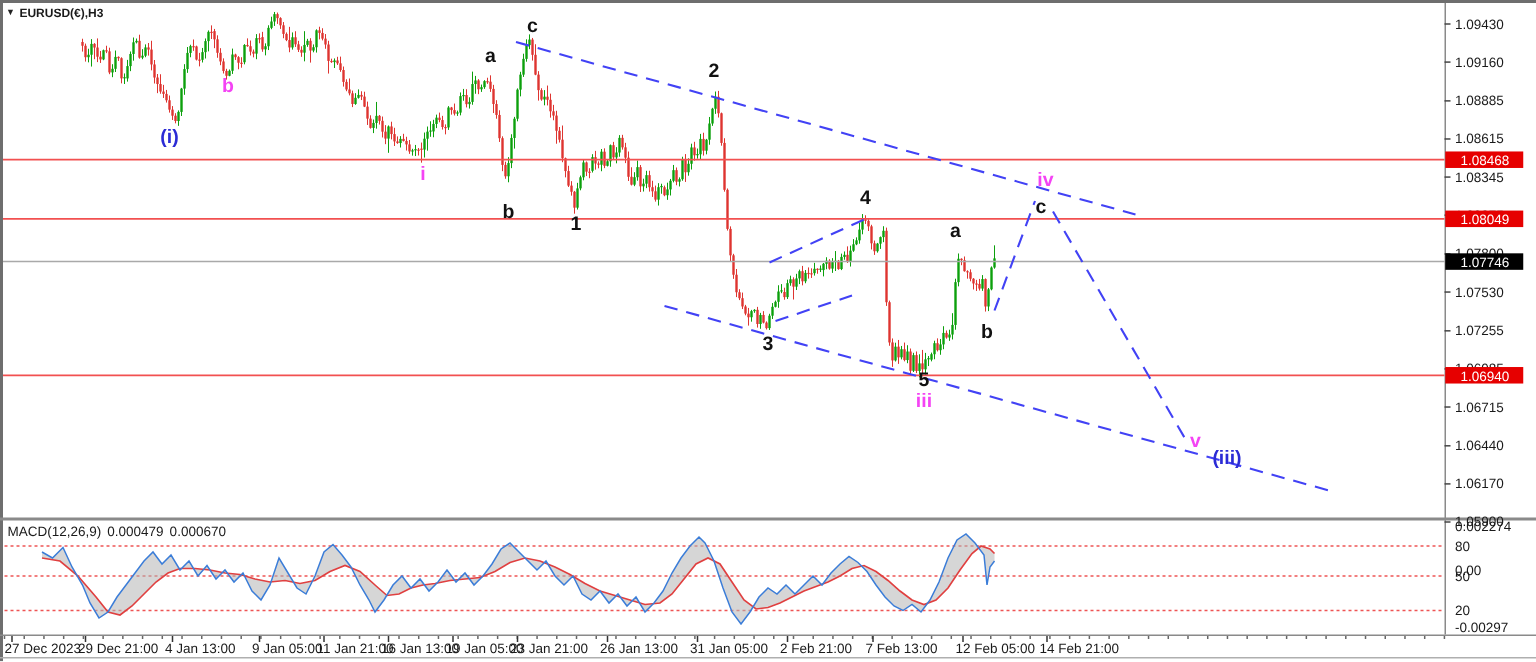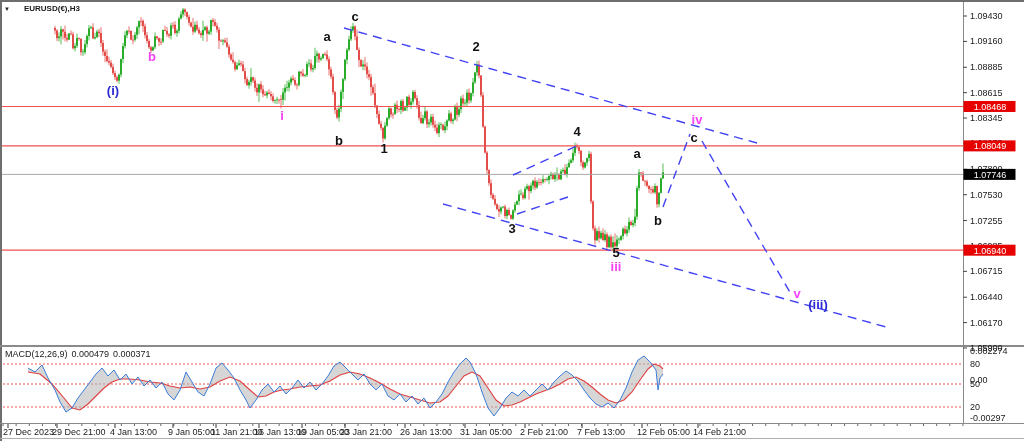--- a/index.html
+++ b/index.html
@@ -1,19 +1,19 @@
 <!DOCTYPE html>
 <html><head>
 <meta charset="utf-8">
 <style>
   html,body{margin:0;padding:0;background:#fff;}
   .screen{position:relative;width:1024px;height:441px;background:#fff;overflow:hidden;
           font-family:"Liberation Sans",sans-serif;}
   .symbol-title{position:absolute;left:4px;top:4px;font-size:8px;font-weight:bold;color:#1a1a1a;
-                display:flex;align-items:center;gap:14px;cursor:pointer;}
+                display:flex;align-items:center;gap:3px;cursor:pointer;}
   .symbol-title .tri{font-size:6px;color:#222;}
   .macd-title{position:absolute;left:5px;top:349px;font-size:9px;color:#1a1a1a;white-space:nowrap;}
   .macd-title span{margin-right:4px;}
   svg{position:absolute;left:0;top:0;}
 </style>
 </head>
 <body>
 
 <div class="screen">
   <svg id="chart-svg" width="1024" height="441" viewBox="0 0 1024 441">
@@ -815,15 +815,15 @@
       <line x1="642" y1="424" x2="642" y2="428" stroke="#333" stroke-width="1"></line>
       <text x="637" y="435" font-size="9" fill="#1a1a1a" font-family="&quot;Liberation Sans&quot;,sans-serif" text-anchor="start" font-weight="normal">12 Feb 05:00</text>
       <line x1="698" y1="424" x2="698" y2="428" stroke="#333" stroke-width="1"></line>
       <text x="693" y="435" font-size="9" fill="#1a1a1a" font-family="&quot;Liberation Sans&quot;,sans-serif" text-anchor="start" font-weight="normal">14 Feb 21:00</text>
     </svg>
   <div class="symbol-title">
     <span class="tri">▼</span>
     <span>EURUSD(€),H3</span>
   </div>
   <div class="macd-title">
-    <span>MACD(12,26,9)</span><span>0.000479</span><span>0.000371</span>
+    <span>MACD(12,26,9)</span><span>0.000479</span><span>0.000670</span>
   </div>
 </div>
 
 </body></html>

